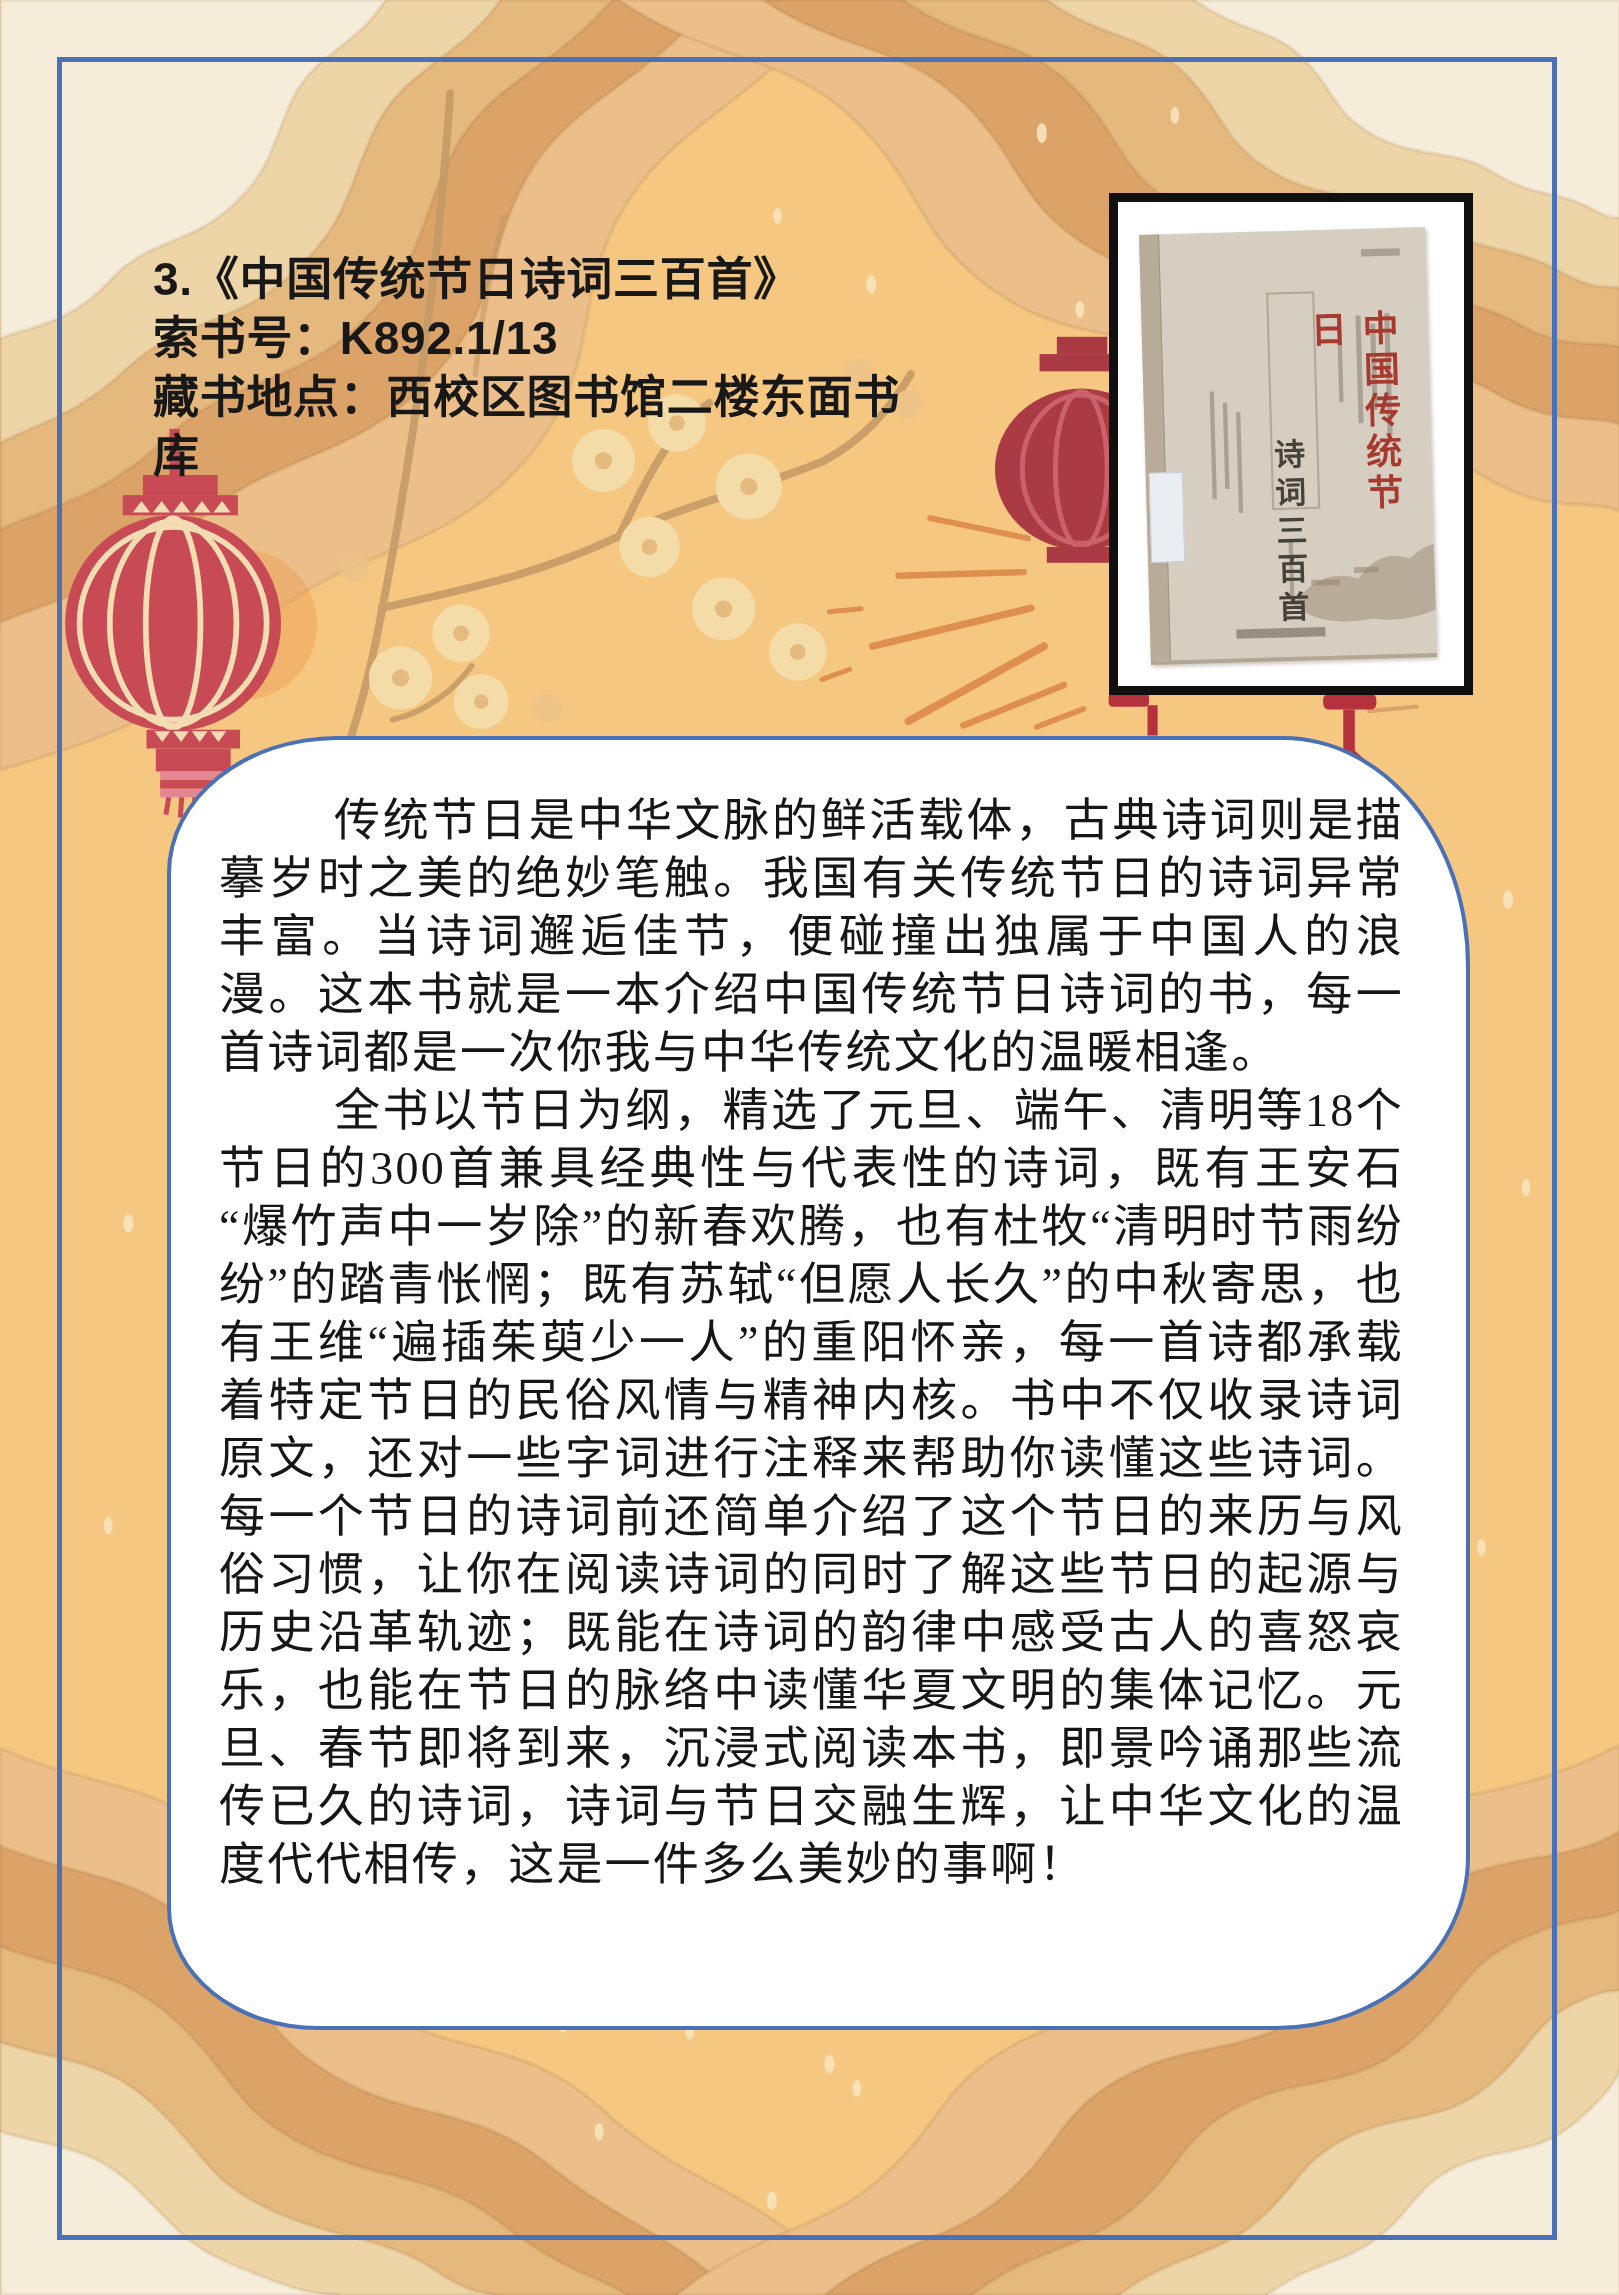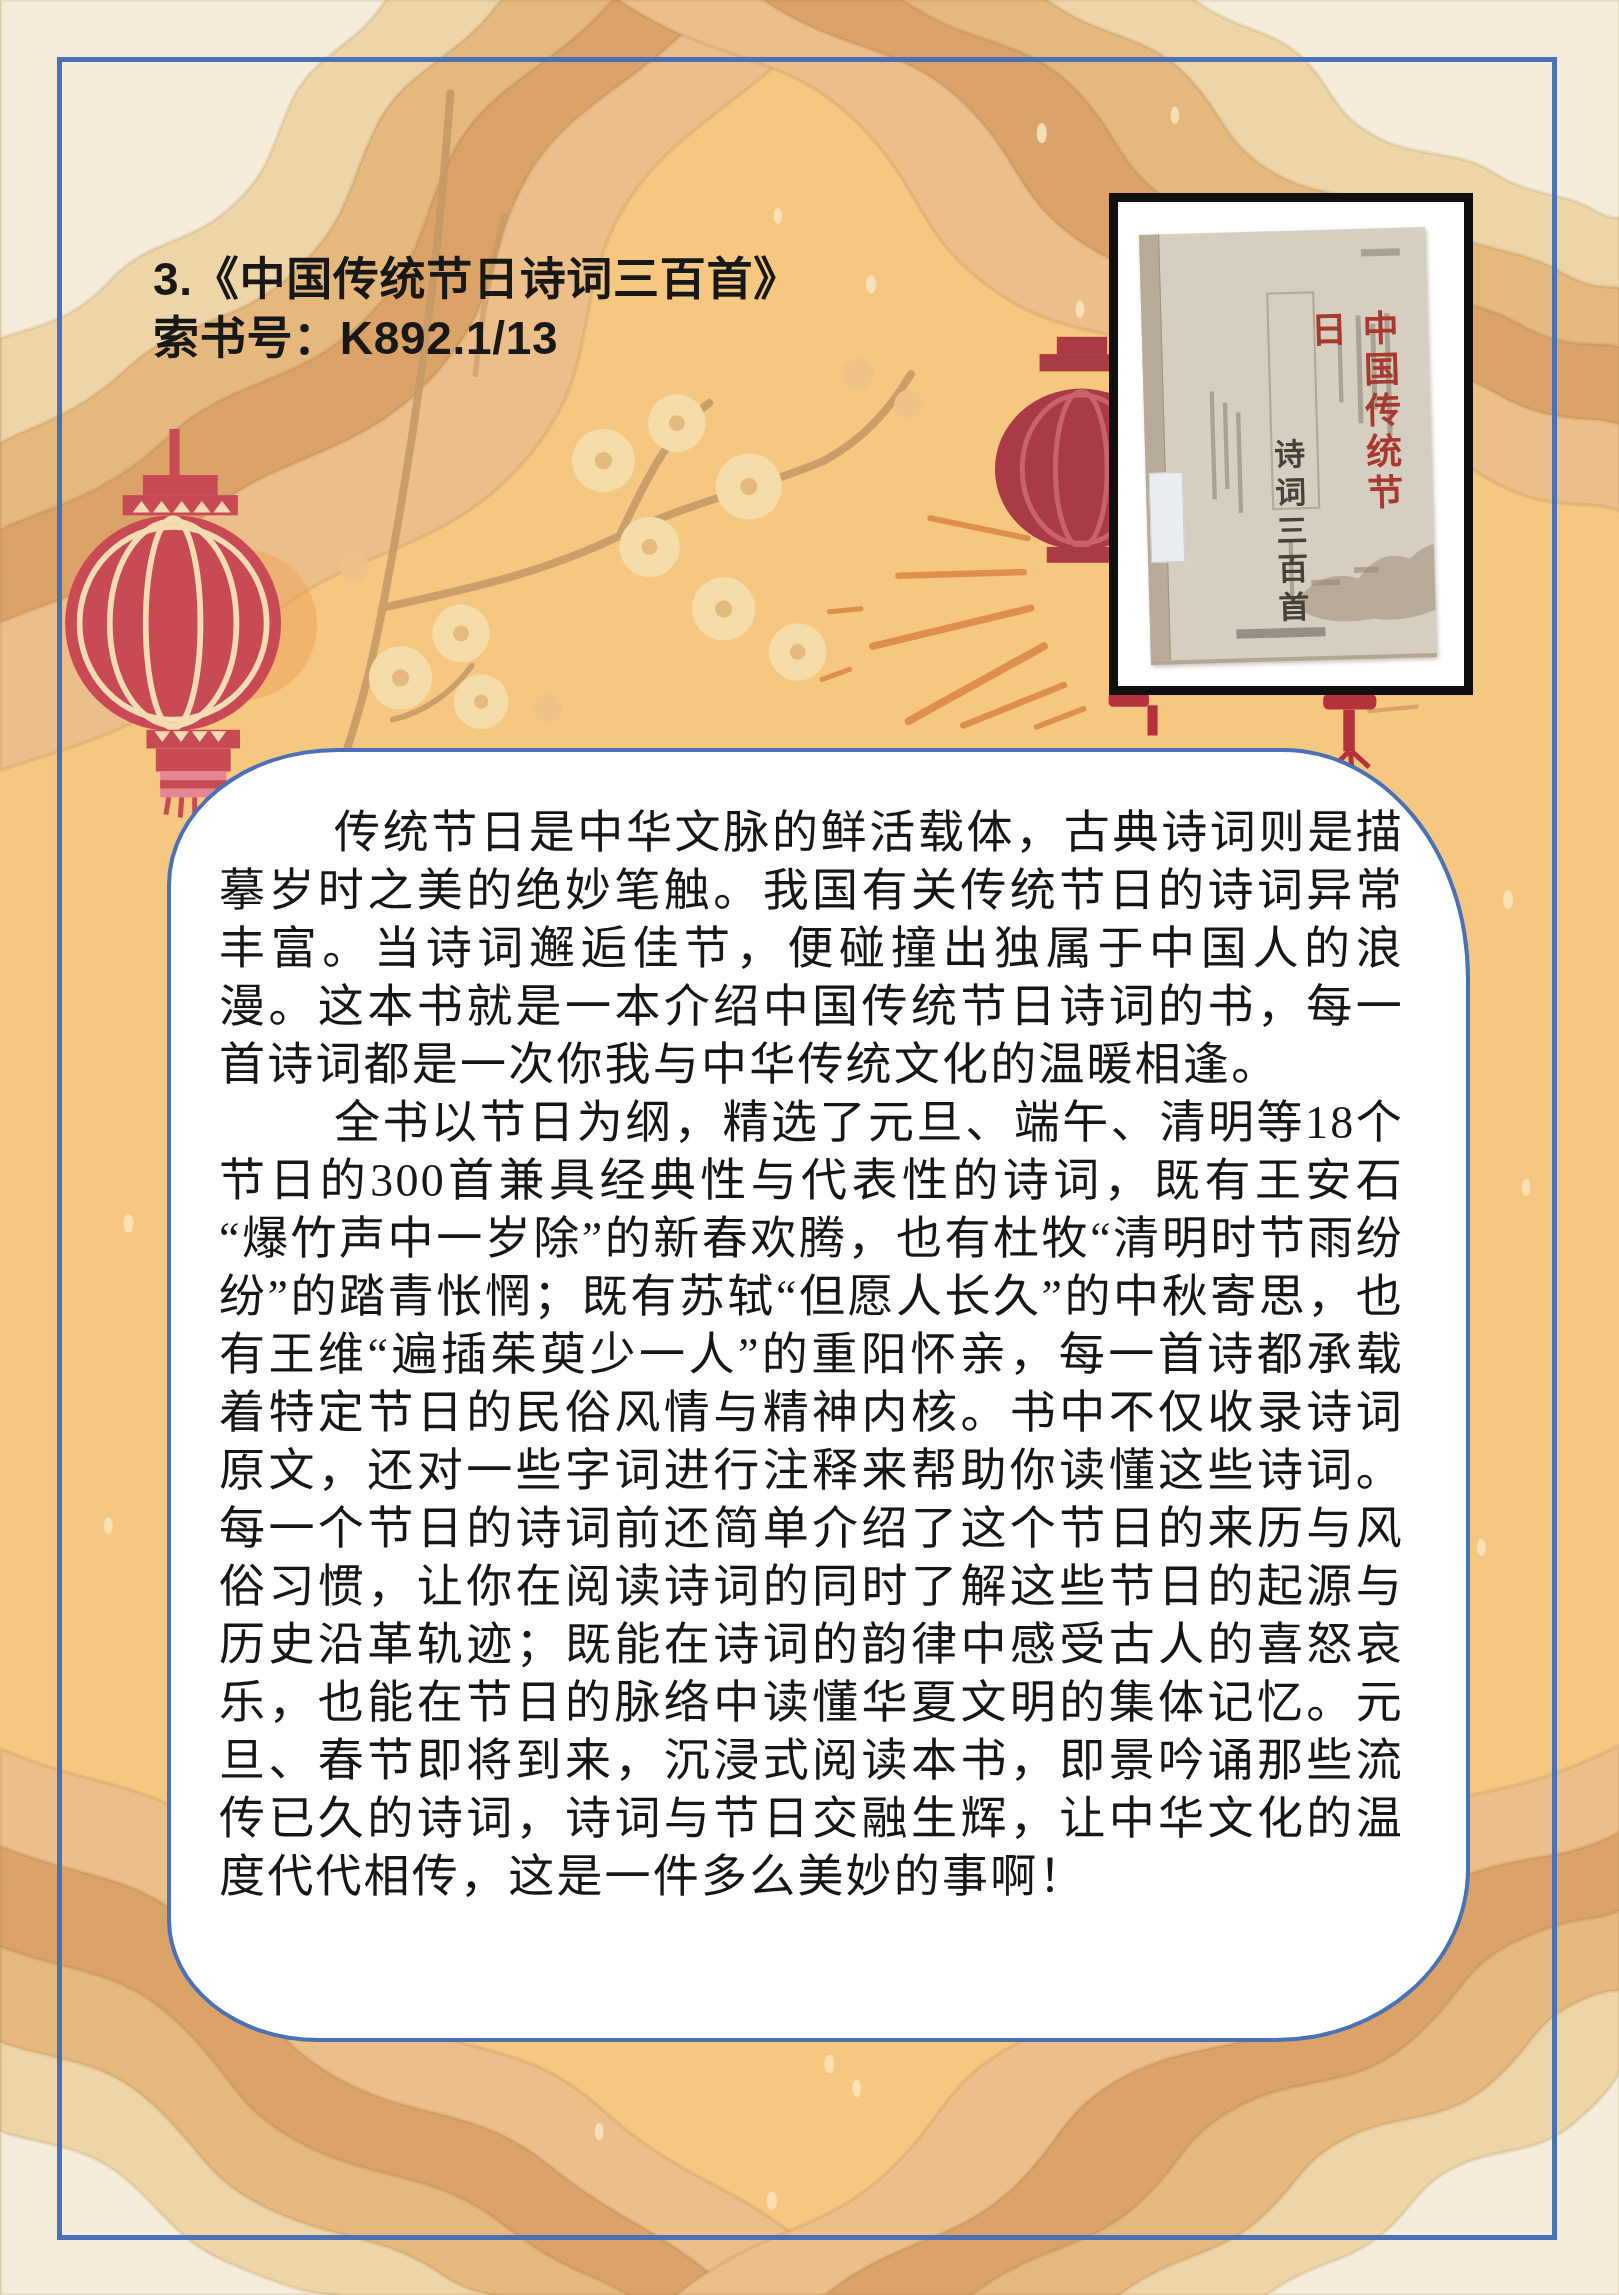--- a/index.html
+++ b/index.html
@@ -18,21 +18,21 @@
         transform:rotate(-1.6deg);border-bottom:4.3px solid #b3a692;box-shadow:1.4px 2.2px 4.3px rgba(90,80,60,.35);}
   .spine{position:absolute;left:0;top:0;width:18.7px;height:100%;background:#b8ab99;border-right:1.4px solid #a3967f;}
   .sticker{position:absolute;left:2.9px;top:238px;width:32px;height:88px;background:#eaeef3;border:1.4px solid #c9cdd2;}
   .cover-title{position:absolute;left:157px;top:81px;height:245px;writing-mode:vertical-rl;
         font-size:36px;font-weight:700;color:#a8392e;letter-spacing:5px;font-family:"Liberation Serif",serif;}
   .cover-subtitle{position:absolute;left:119px;top:207px;height:216px;writing-mode:vertical-rl;
         font-size:31px;font-weight:600;color:#46413a;letter-spacing:7.2px;font-family:"Liberation Serif",serif;}
   .desc-box{position:absolute;left:167px;top:736px;width:1303px;height:1294px;
         background:#ffffff;border:4.3px solid #4a70b5;box-sizing:border-box;
         border-top-left-radius:170px 137px;border-top-right-radius:187px 230px;
-        border-bottom-right-radius:194px 173px;border-bottom-left-radius:151px 122px;margin-top:12px;}
+        border-bottom-right-radius:194px 173px;border-bottom-left-radius:151px 122px;}
   .desc-text{position:absolute;left:48px;right:62px;top:52px;color:#161616;
         font-size:46px;line-height:58px;letter-spacing:2.2px;text-align:justify;}
   .desc-text p{margin:0;text-indent:115px;}
 </style>
 </head>
 <body>
 
 <div class="page">
 
   <svg class="decor-svg" viewBox="0 0 2250 3189">
@@ -203,20 +203,21 @@
       <ellipse cx="2058" cy="2150" rx="6" ry="12"></ellipse>
         <ellipse cx="1250" cy="1092" rx="6" ry="11"></ellipse>
     </g>
   </svg>
 
   <div class="page-border"></div>
 
   <div class="header">
     <div>3.《中国传统节日诗词三百首》</div>
     <div>索书号：K892.1/13</div>
+    <div>藏书地点：西校区图书馆二楼东面书库</div>
   </div>
 
   <div class="photo">
     <div class="book">
       <div class="spine"></div>
       <div class="sticker"></div>
       <svg viewBox="0 0 398 592" style="position:absolute;left:0;top:0;width:286px;height:426px">
         <g fill="#857c6e" opacity="0.55">
           <rect x="298" y="120" width="7" height="150"></rect>
             <rect x="318" y="132" width="7" height="120"></rect>

